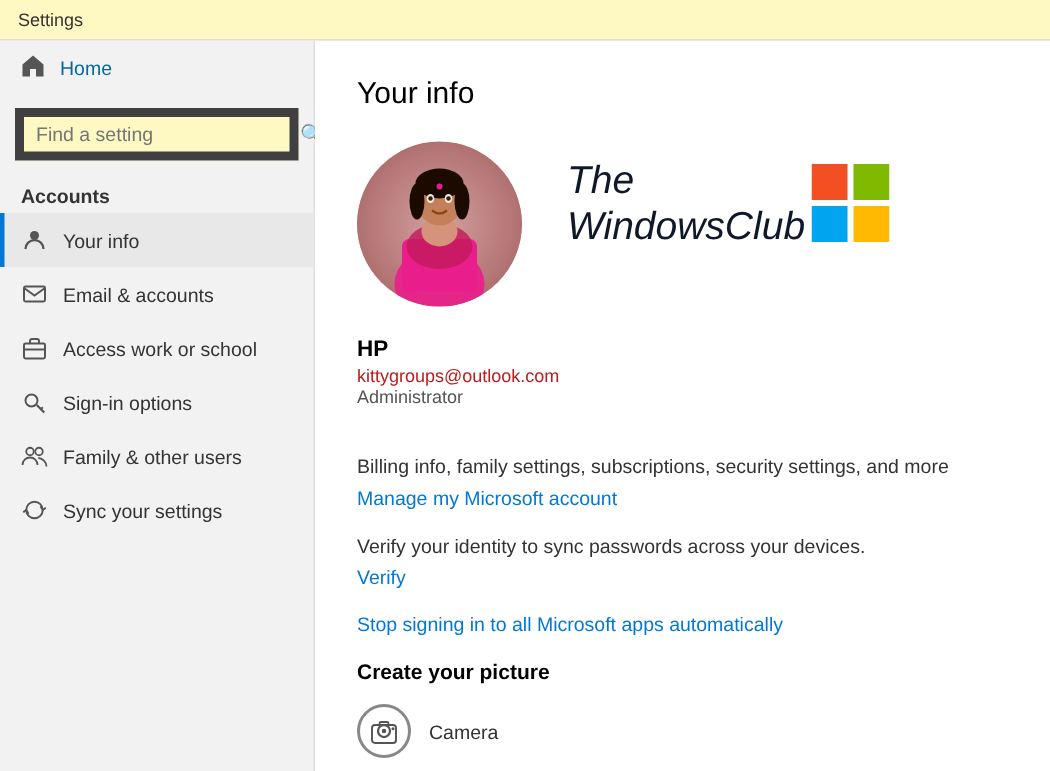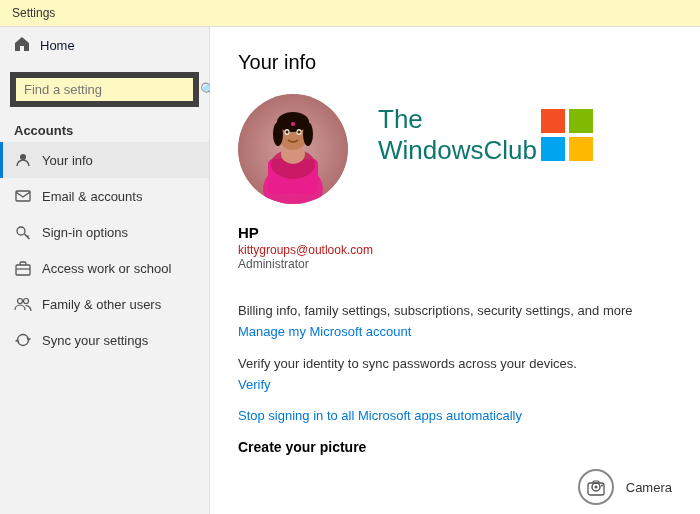--- a/index.html
+++ b/index.html
@@ -138,22 +138,23 @@
 
     .brand-logo {
       display: flex;
       align-items: center;
       margin-top: 10px;
     }
 
     .brand-text {
       font-size: 26px;
       font-weight: 300;
-      color: #0f766e;
+      color: #0f172a;
       line-height: 1.2;
+      font-style: italic;
     }
 
     .brand-icon {
       width: 52px;
       height: 52px;
       margin-left: 4px;
       flex-shrink: 0;
     }
 
     .user-name {
@@ -195,21 +196,20 @@
       color: #000;
       margin-bottom: 14px;
     }
 
     .picture-option {
       display: flex;
       align-items: center;
       gap: 12px;
       margin-bottom: 14px;
       cursor: pointer;
-      justify-content: flex-end;
     }
 
     .picture-option-icon {
       width: 36px;
       height: 36px;
       border: 2px solid #888;
       border-radius: 50%;
       display: flex;
       align-items: center;
       justify-content: center;
@@ -223,21 +223,21 @@
     .picture-option-label {
       font-size: 13px;
       color: #333;
     }
 
     .home-nav {
       display: flex;
       align-items: center;
       padding: 9px 14px;
       font-size: 13px;
-      color: #0f172a;
+      color: #0369a1;
       gap: 10px;
       cursor: pointer;
     }
   </style>
 </head>
 <body>
 
 <div class="title-bar">
   <span>Settings</span>
 </div>
@@ -278,37 +278,37 @@
           <rect x="1" y="3" width="14" height="10" rx="1" stroke="#555" stroke-width="1.3" fill="none"></rect>
           <path d="M1 4l7 5 7-5" stroke="#555" stroke-width="1.3"></path>
         </svg>
       </span>
       <span>Email &amp; accounts</span>
     </div>
 
     <div class="sidebar-item">
       <span class="item-icon">
         <svg width="16" height="16" viewBox="0 0 16 16" fill="none">
+          <rect x="1" y="5" width="14" height="10" rx="1" stroke="#555" stroke-width="1.3" fill="none"></rect>
+          <path d="M5 5V3.5A1.5 1.5 0 016.5 2h3A1.5 1.5 0 0111 3.5V5" stroke="#555" stroke-width="1.3"></path>
+          <path d="M1 9h14" stroke="#555" stroke-width="1.2"></path>
+        </svg>
+      </span>
+      <span>Access work or school</span>
+    </div>
+
+    <div class="sidebar-item">
+      <span class="item-icon">
+        <svg width="16" height="16" viewBox="0 0 16 16" fill="none">
           <circle cx="6" cy="7" r="4" stroke="#555" stroke-width="1.3" fill="none"></circle>
           <path d="M9.5 10l5 5" stroke="#555" stroke-width="1.5"></path>
           <path d="M12 13l1.5-1.5" stroke="#555" stroke-width="1.2"></path>
         </svg>
       </span>
       <span>Sign-in options</span>
-    </div>
-
-    <div class="sidebar-item">
-      <span class="item-icon">
-        <svg width="16" height="16" viewBox="0 0 16 16" fill="none">
-          <rect x="1" y="5" width="14" height="10" rx="1" stroke="#555" stroke-width="1.3" fill="none"></rect>
-          <path d="M5 5V3.5A1.5 1.5 0 016.5 2h3A1.5 1.5 0 0111 3.5V5" stroke="#555" stroke-width="1.3"></path>
-          <path d="M1 9h14" stroke="#555" stroke-width="1.2"></path>
-        </svg>
-      </span>
-      <span>Access work or school</span>
     </div>
 
     <div class="sidebar-item">
       <span class="item-icon">
         <svg width="18" height="16" viewBox="0 0 18 16" fill="none">
           <circle cx="6" cy="5" r="2.5" stroke="#555" stroke-width="1.2" fill="none"></circle>
           <circle cx="12" cy="5" r="2.5" stroke="#555" stroke-width="1.2" fill="none"></circle>
           <path d="M1 14c0-2.8 2.2-5 5-5s5 2.2 5 5" stroke="#555" stroke-width="1.2" fill="none"></path>
           <path d="M11.5 9.3c3.2.5 5.5 2.8 5.5 5.7" stroke="#555" stroke-width="1.2" fill="none"></path>
         </svg>

